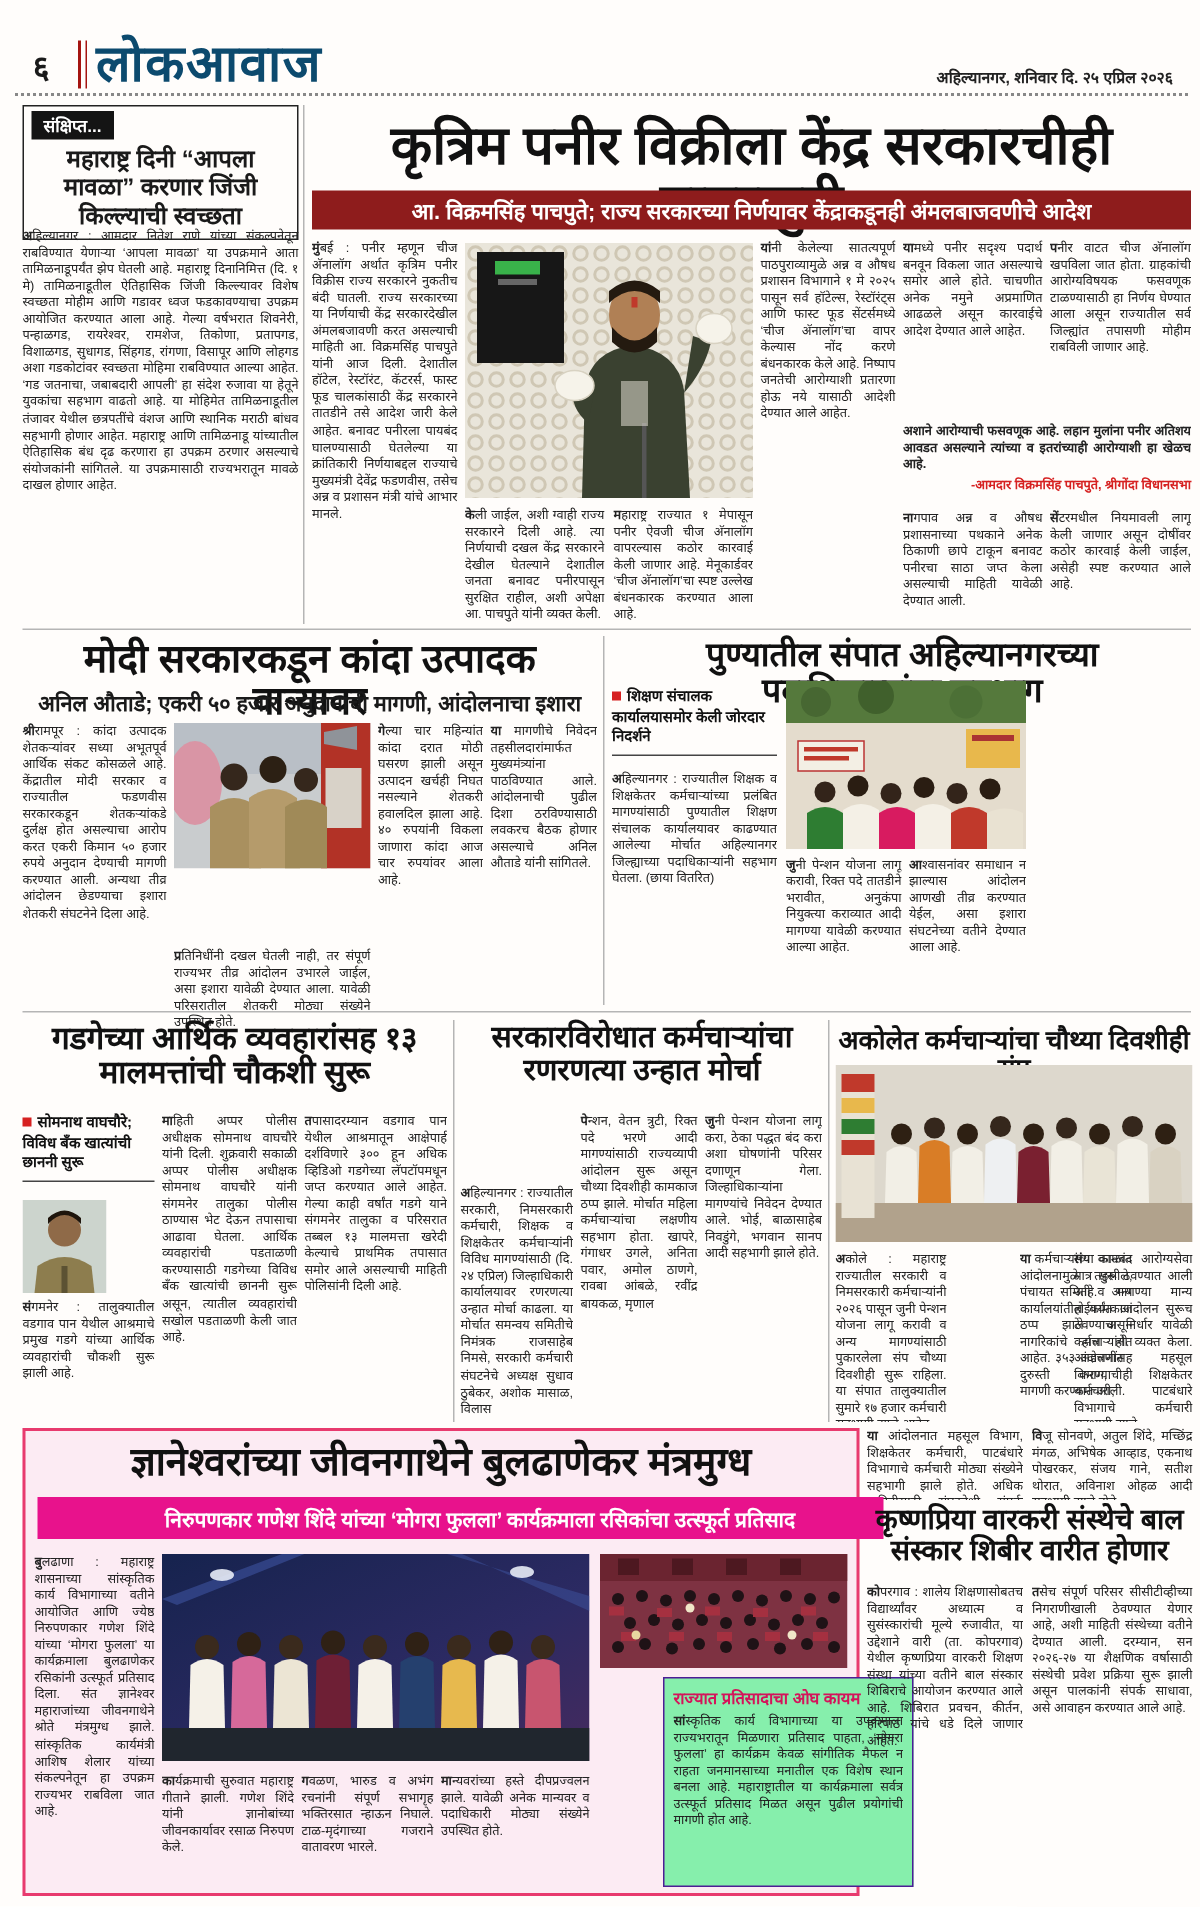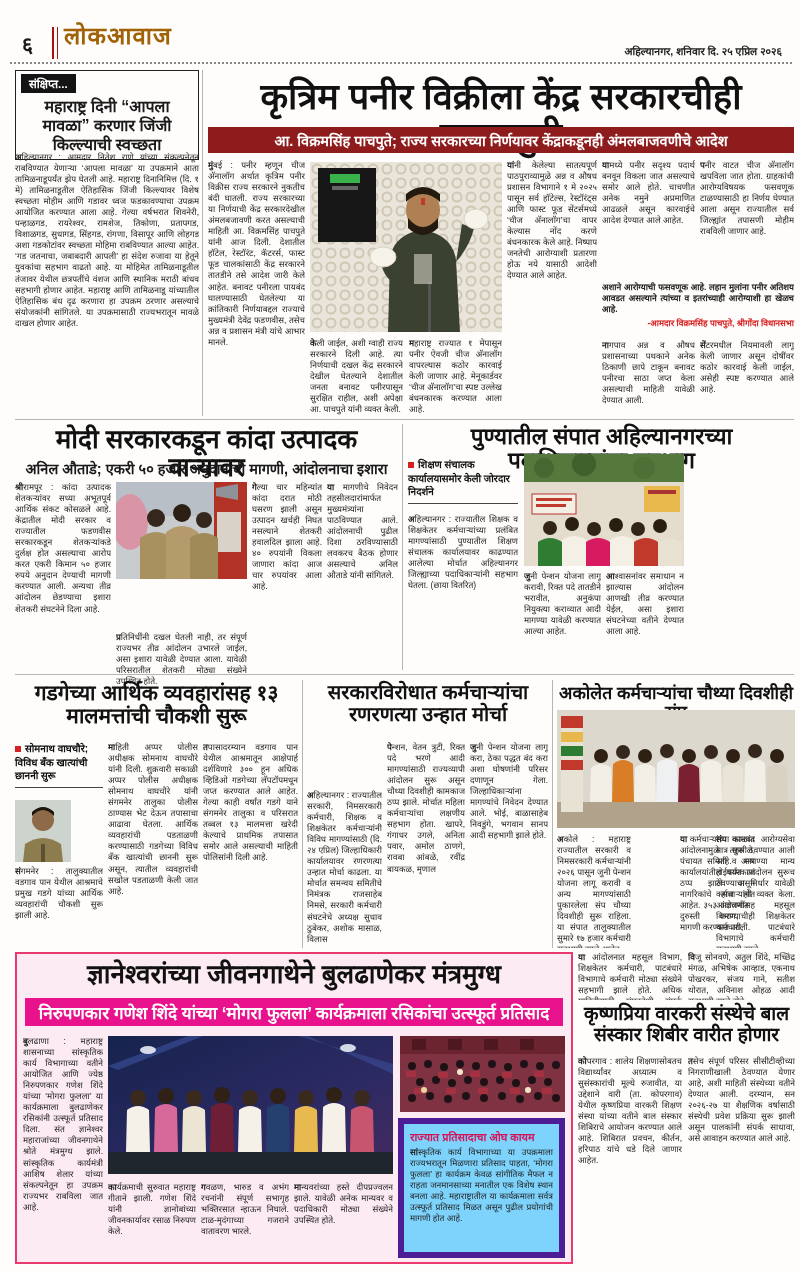--- a/index.html
+++ b/index.html
@@ -10,36 +10,36 @@
   .bt::first-letter{font-weight:bold;}
   .hl{font-weight:900;color:#111;text-align:center;line-height:1.08;}
   .vrule{border-left:1px solid #b5b5b5;}
   .hrule{border-top:1px solid #b5b5b5;}
   .bullet-item{font-size:10px;font-weight:bold;line-height:1.35;color:#111;
                border-bottom:1px solid #444;padding-bottom:4px;}
   .bullet-item .sq{display:inline-block;width:6px;height:6px;background:#d62121;margin-right:4px;}
   .lead-subbar{background:#8e1c1c;color:#ffffff;font-weight:bold;font-size:14.5px;
                display:flex;align-items:center;justify-content:center;}
   .pink-box{background:#fcebf3;border:2px solid #e83a6e;}
-  .magenta-bar{background:#e8128c;color:#ffffff;font-weight:bold;font-size:17px;
-               display:flex;align-items:center;justify-content:center;}
-  .inset{background:#7dd3fc;border:6px solid #4c1d95;padding:5px 6px;}
+  .magenta-bar{background:#e8128c;color:#ffffff;font-weight:bold;font-size:14px;
+               display:flex;align-items:center;justify-content:center;padding-left:26px;}
+  .inset{background:#86efac;border:1px solid #4c1d95;padding:5px 6px;margin-left:44px;}
   .inset h4{margin:0 0 3px 0;font-size:11px;color:#d4145a;}
   .attrib{color:#d62121;font-weight:bold;text-align:right;font-size:8.5px;margin-top:2px;}
   .label-bar{background:#141414;color:#fff;font-weight:bold;font-size:11.5px;padding:2px 8px;display:inline-block;}
   .photo{display:block;}
 </style>
 </head>
 <body>
 
 <div id="page">
 
   <div class="abs" style="left:22px;top:30px;font-size:21px;font-weight:bold;">६</div>
   <div class="abs" style="left:52px;top:27px;height:32px;width:3px;border-left:2px solid #a51410;border-right:1px solid #a51410;"></div>
-  <div class="abs" style="left:64px;top:18px;font-size:24px;font-weight:900;color:#a16207;letter-spacing:1px;">लोकआवाज</div>
+  <div class="abs" style="left:64px;top:18px;font-size:34px;font-weight:900;color:#0c4a6e;letter-spacing:1px;">लोकआवाज</div>
   <div class="abs" style="right:18px;top:44px;font-size:10.5px;font-weight:bold;color:#222;">अहिल्यानगर, शनिवार दि. २५ एप्रिल २०२६</div>
   <div class="abs" style="left:10px;top:62px;width:782px;border-top:2px dotted #888;"></div>
 
   <div class="abs" style="left:15px;top:70px;width:184px;border:1.5px solid #222;padding:3px 5px 4px 5px;box-sizing:border-box;">
     <span class="label-bar">संक्षिप्त...</span>
     <div style="font-size:16px;font-weight:900;text-align:center;line-height:1.2;margin-top:4px;">महाराष्ट्र दिनी “आपला मावळा” करणार जिंजी किल्ल्याची स्वच्छता</div>
   </div>
   <div class="abs bt" style="left:15px;top:152px;width:184px;height:263px;">अहिल्यानगर : आमदार नितेश राणे यांच्या संकल्पनेतून राबविण्यात येणाऱ्या ‘आपला मावळा’ या उपक्रमाने आता तामिळनाडूपर्यंत झेप घेतली आहे. महाराष्ट्र दिनानिमित्त (दि. १ मे) तामिळनाडूतील ऐतिहासिक जिंजी किल्ल्यावर विशेष स्वच्छता मोहीम आणि गडावर ध्वज फडकावण्याचा उपक्रम आयोजित करण्यात आला आहे. गेल्या वर्षभरात शिवनेरी, पन्हाळगड, रायरेश्वर, रामशेज, तिकोणा, प्रतापगड, विशाळगड, सुधागड, सिंहगड, रांगणा, विसापूर आणि लोहगड अशा गडकोटांवर स्वच्छता मोहिमा राबविण्यात आल्या आहेत. ‘गड जतनाचा, जबाबदारी आपली’ हा संदेश रुजावा या हेतूने युवकांचा सहभाग वाढतो आहे. या मोहिमेत तामिळनाडूतील तंजावर येथील छत्रपतींचे वंशज आणि स्थानिक मराठी बांधव सहभागी होणार आहेत. महाराष्ट्र आणि तामिळनाडू यांच्यातील ऐतिहासिक बंध दृढ करणारा हा उपक्रम ठरणार असल्याचे संयोजकांनी सांगितले. या उपक्रमासाठी राज्यभरातून मावळे दाखल होणार आहेत.</div>
   <div class="abs vrule" style="left:202px;top:70px;height:346px;"></div>
 

